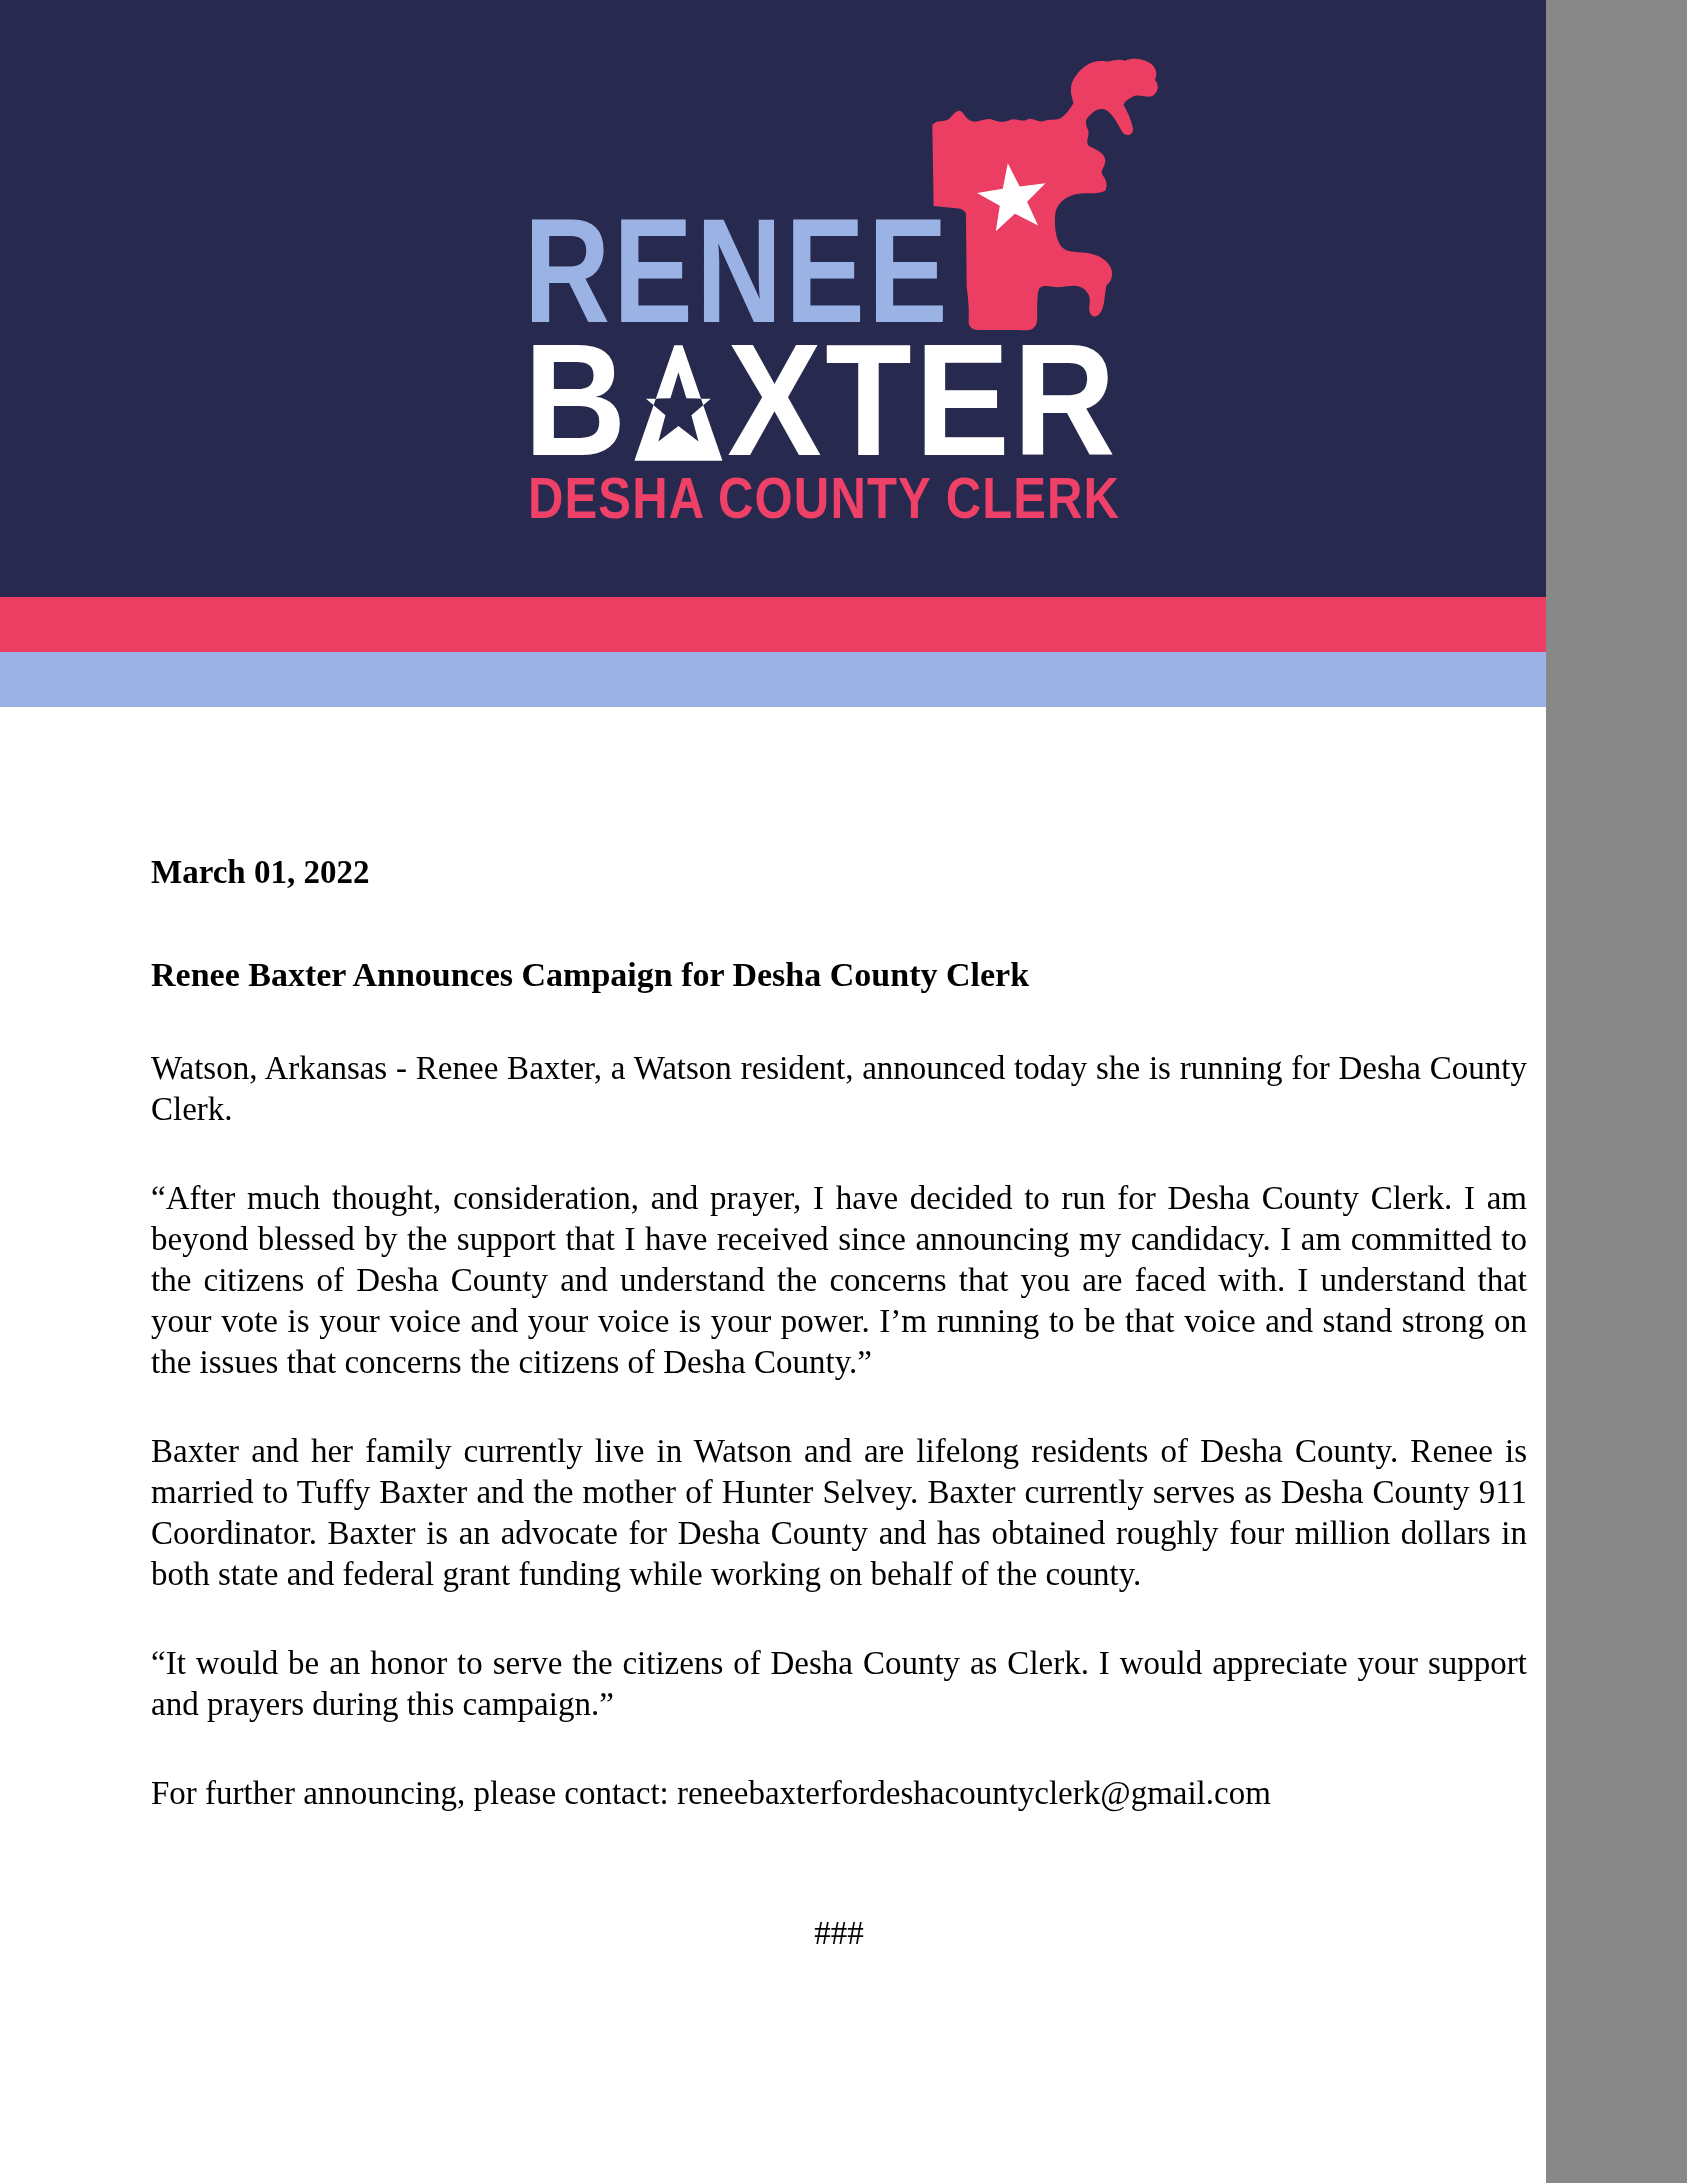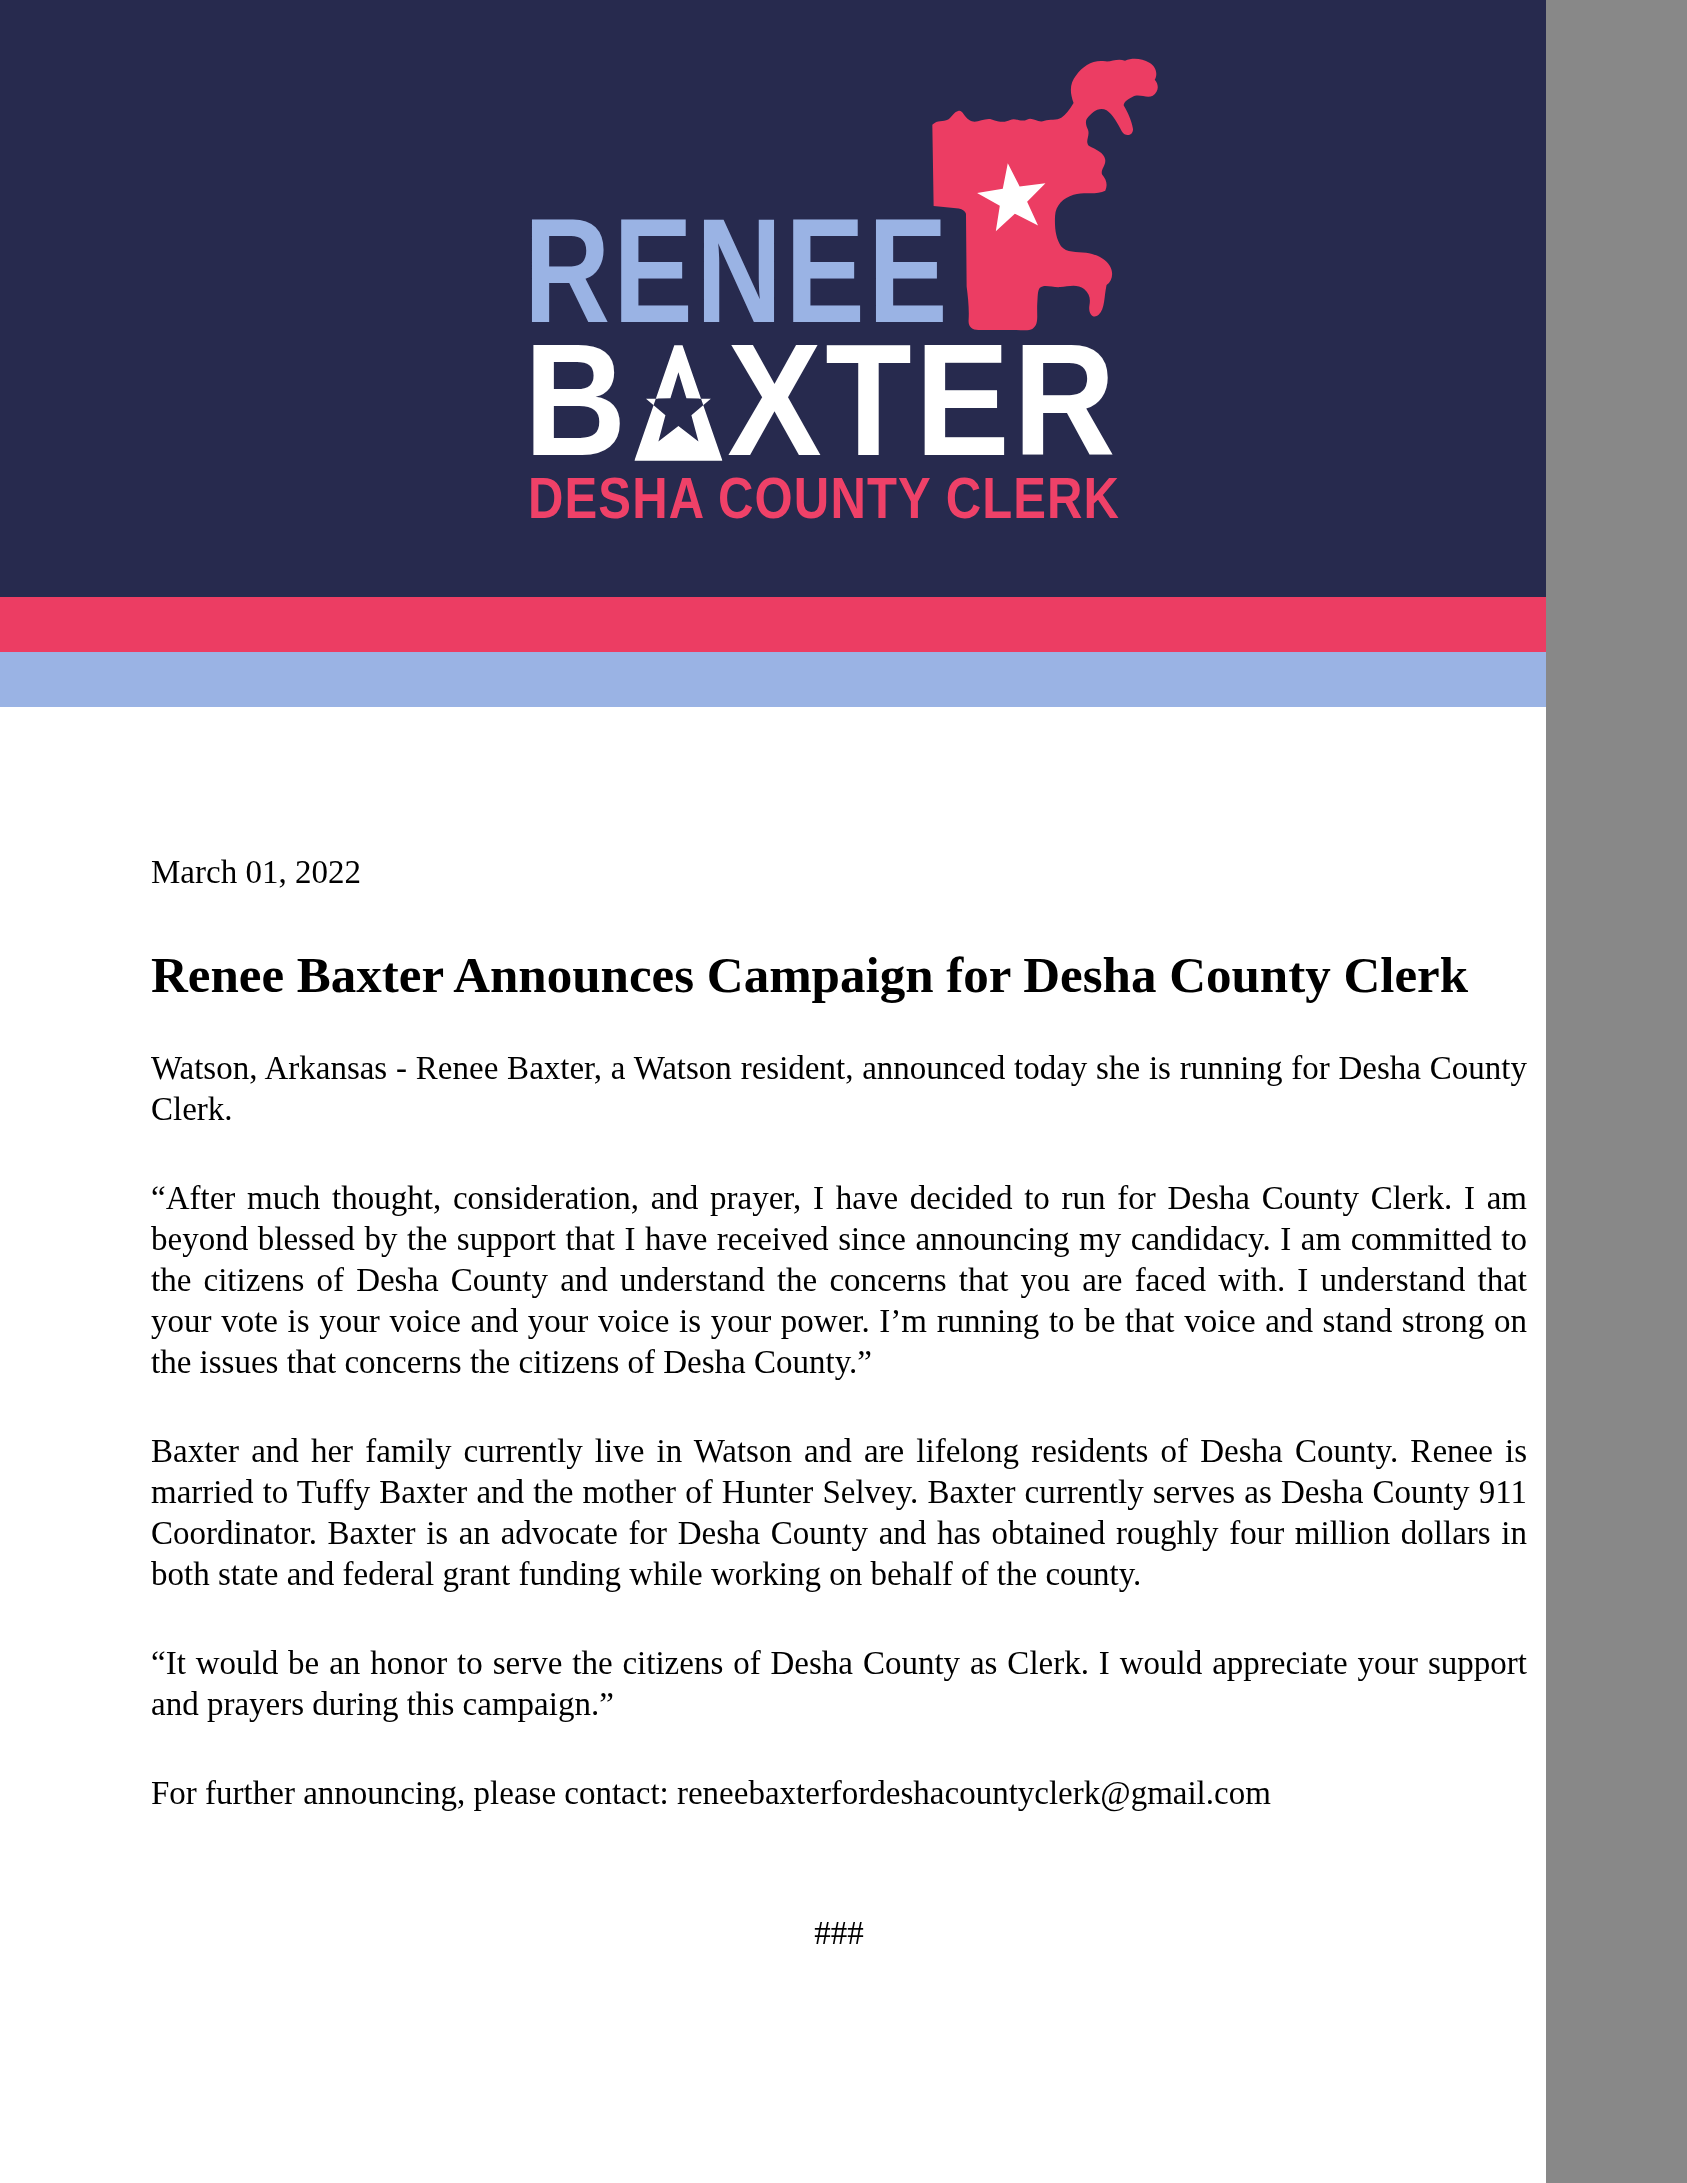--- a/index.html
+++ b/index.html
@@ -26,23 +26,23 @@
   .stripe { position:absolute; left:0; width:1687px; }
   .stripe-pink { top:597px; height:56px; background:var(--pink); }
   .stripe-blue { top:652px; height:55px; background:var(--light-blue); }
 
   
   .doc {
     position:absolute; left:151px; top:852px; width:1376px;
     font-size:33px; line-height:41px; color:var(--text);
   }
   .doc p { margin:0; text-align:justify; }
-  .meta-line { font-weight:400; text-align:left !important; }
+  .meta-line { font-weight:700; text-align:left !important; }
   .doc-title {
-    font-weight:700; font-size:51px; line-height:50px;
+    font-weight:700; font-size:34px; line-height:50px;
     text-align:left; margin-top:57px !important;
   }
   .para { margin-top:48px !important; }
   .end-mark { text-align:center !important; margin-top:99px !important; }
 </style>
 </head>
 <body>
 
 <div class="page">
 

